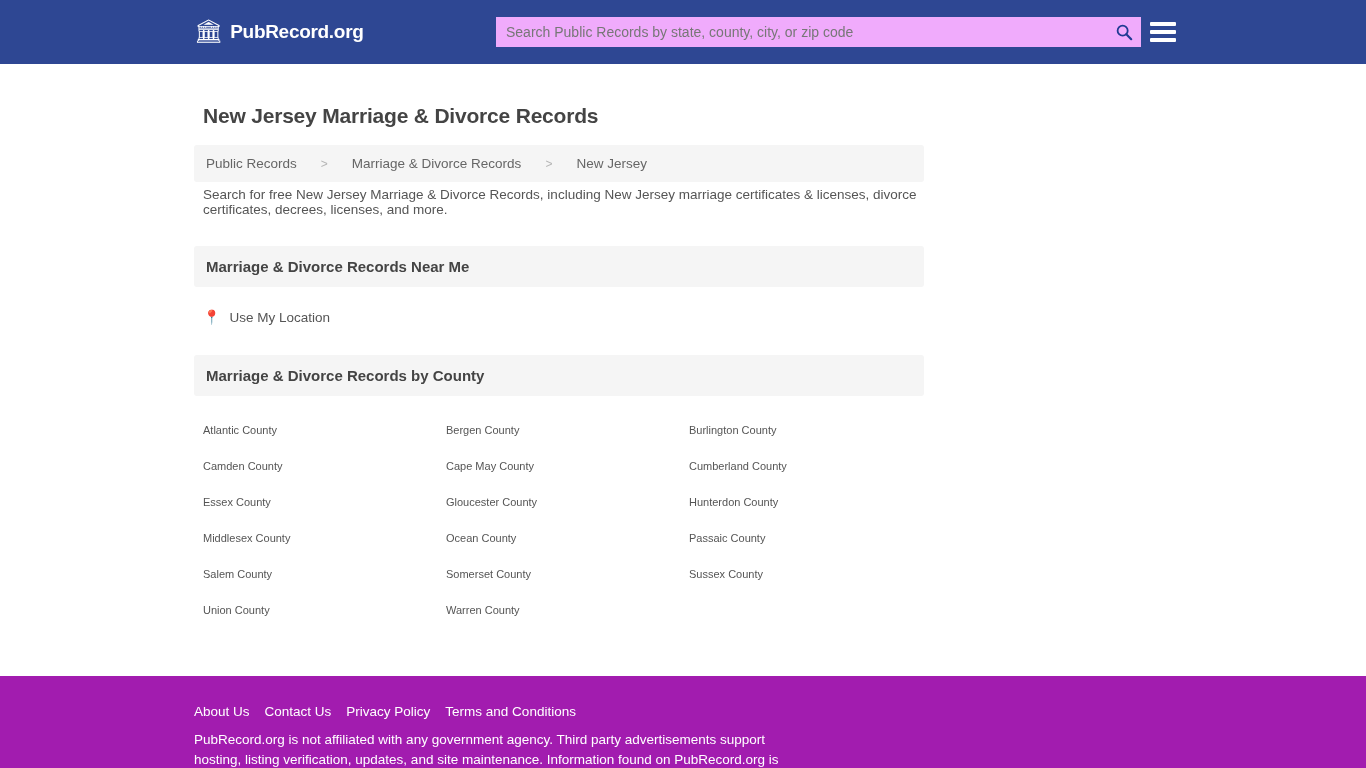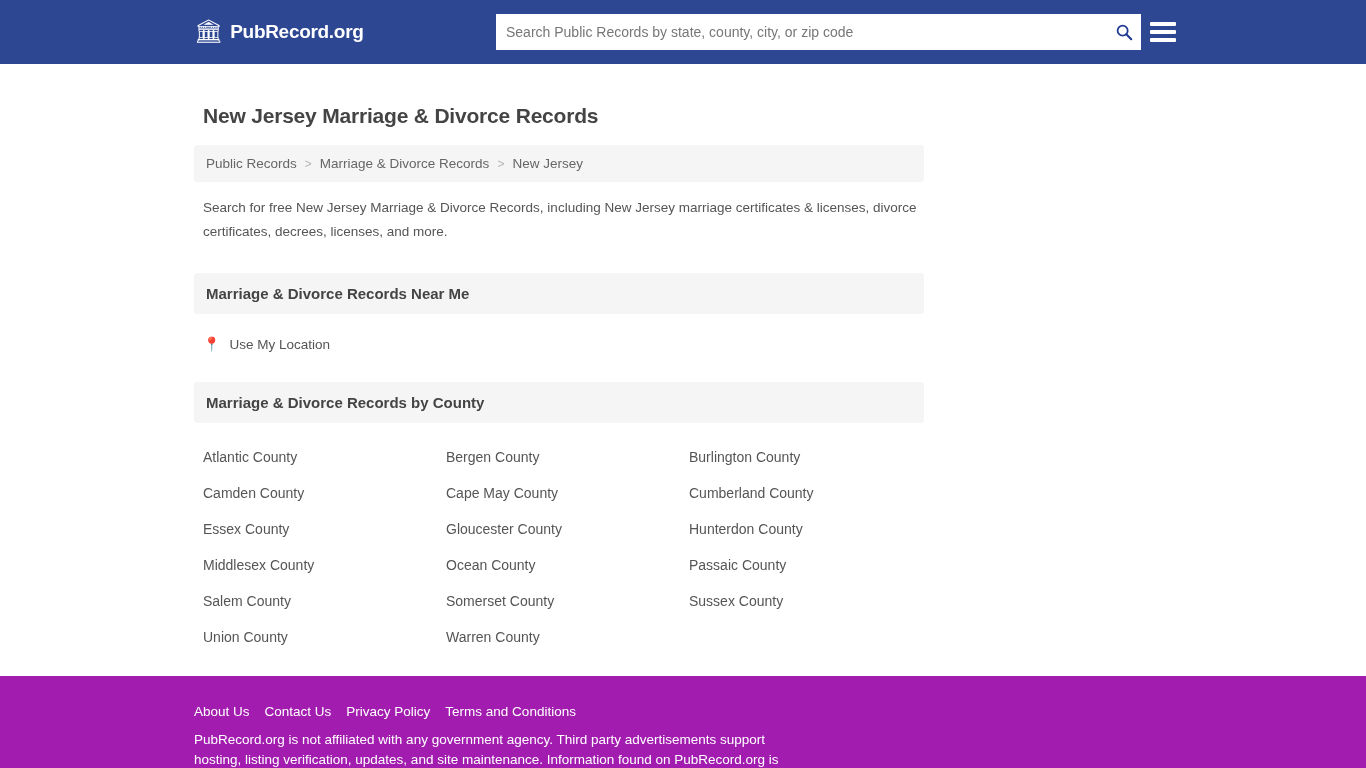--- a/index.html
+++ b/index.html
@@ -49,22 +49,22 @@
     font-weight: bold;
     letter-spacing: -0.3px;
     color: #ffffff;
     white-space: nowrap;
   }
 
   .search-wrap {
     position: absolute;
     left: 496px;
     width: 645px;
-    height: 36px;
-    background: #ffffff;
+    height: 30px;
+    background: #f0abfc;
     display: flex;
     align-items: center;
   }
 
   .search-input {
     flex: 1;
     height: 100%;
     border: 0;
     outline: none;
     background: transparent;
@@ -130,38 +130,38 @@
   }
 
   .breadcrumb {
     margin-top: 17px;
     background: #f5f5f5;
     border-radius: 3px;
     padding: 11px 12px;
     font-size: 13.5px;
     display: flex;
     align-items: center;
-    gap: 8px;
+    gap: 24px;
     flex-wrap: wrap;
   }
   .breadcrumb a {
     color: #666666;
     text-decoration: none;
   }
   .breadcrumb .crumb-current { color: #666666; }
   .breadcrumb .sep {
     color: #b5b5b5;
     font-size: 12px;
   }
 
   .intro {
-    margin-top: 14px;
+    margin-top: 5px;
     padding-left: 9px;
     font-size: 13.5px;
-    line-height: 24px;
+    line-height: 15px;
     color: #555555;
     max-width: 725px;
   }
 
   .section-bar {
     margin-top: 29px;
     background: #f5f5f5;
     border-radius: 3px;
     padding: 12px 12px;
     font-size: 15px;
@@ -191,21 +191,21 @@
   .county-grid {
     margin-top: 23px;
     padding-left: 9px;
     display: grid;
     grid-template-columns: 243px 243px 1fr;
     row-gap: 0;
   }
 
   .county-link {
     display: block;
-    font-size: 14px;
+    font-size: 11px;
     color: #555555;
     text-decoration: none;
     height: 36px;
     line-height: 22px;
   }
 
   
   .site-footer {
     height: 92px;
     background: #a21caf;

